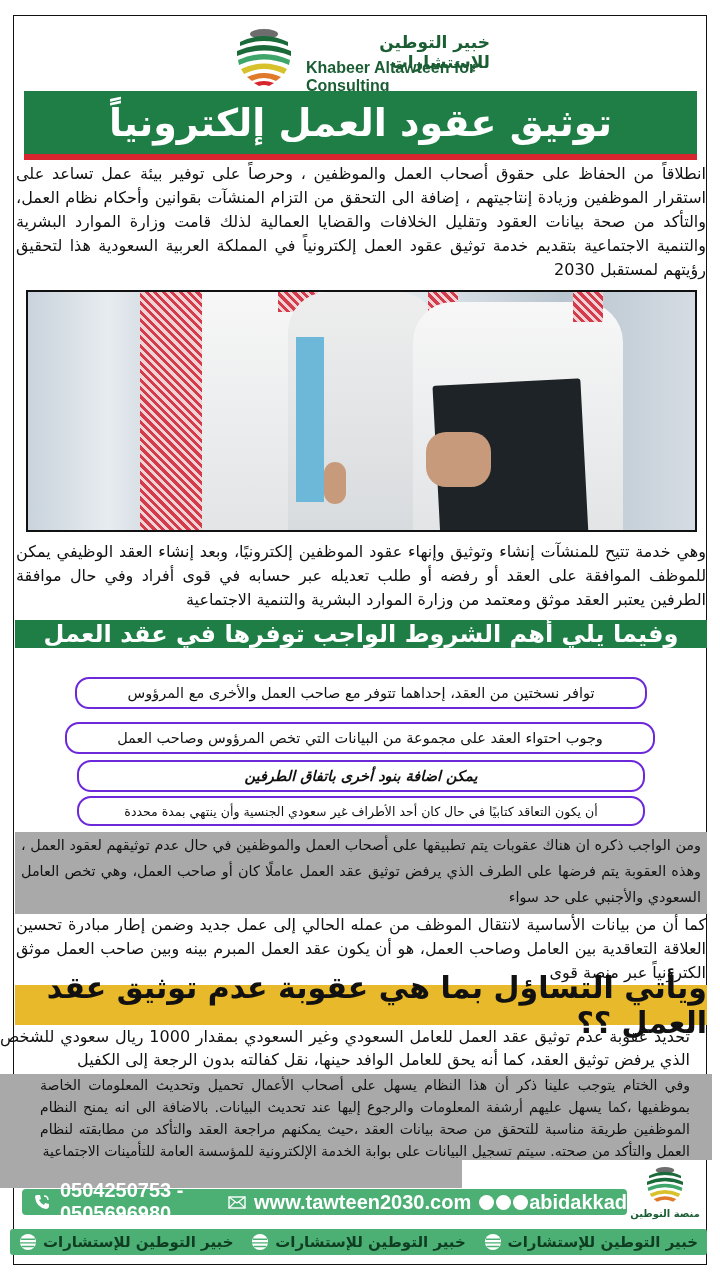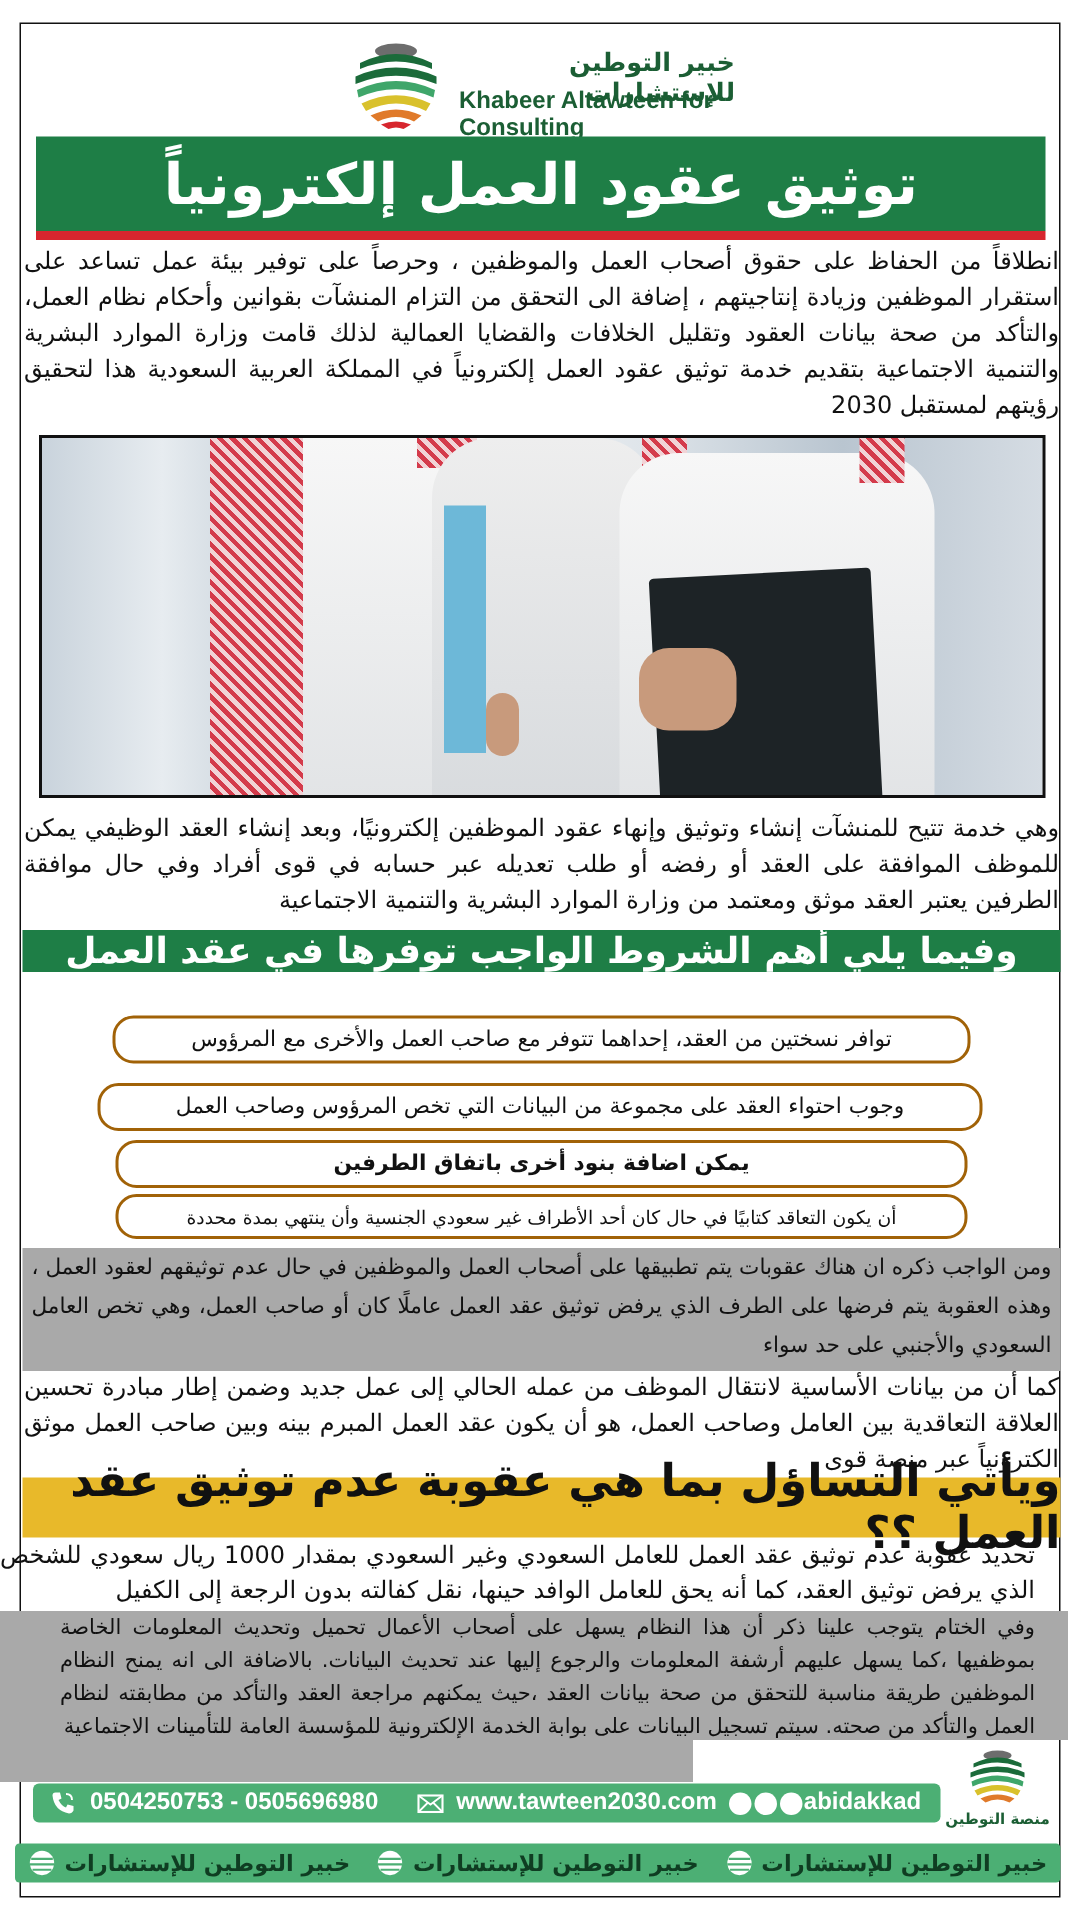--- a/index.html
+++ b/index.html
@@ -28,34 +28,34 @@
   .photo .robe { position: absolute; background: linear-gradient(180deg,#f7f7f7,#e2e4e6); border-radius: 40px 40px 0 0; }
   .photo .shemagh { position: absolute; background: repeating-linear-gradient(45deg,#d43b4b 0 3px,#f1d3d6 3px 6px); }
   .photo .folder { position: absolute; background: #6db8d8; }
   .photo .clip { position: absolute; background: #1d2326; border-radius: 3px; }
   .photo .hand { position: absolute; background: #c89a7c; border-radius: 20px; }
 
   .p2 { left: 16px; top: 540px; width: 690px; }
 
   .section-banner { left: 15px; top: 620px; width: 692px; height: 28px; background: #1e7e46; display: flex; align-items: center; justify-content: center; color: #fff; font-weight: bold; font-size: 24px; direction: rtl; text-align: right; }
 
-  .pill { position: absolute; border: 2px solid #a16207; border-radius: 14px; display: flex; align-items: center; justify-content: center; direction: rtl; font-size: 14.5px; color: #111; background: #fff; }
+  .pill { position: absolute; border: 2px solid #6d28d9; border-radius: 14px; display: flex; align-items: center; justify-content: center; direction: rtl; font-size: 14.5px; color: #111; background: #fff; }
 
   .gray1 { left: 15px; top: 832px; width: 692px; height: 82px; background: #a9a9a9; }
   .gray1 .para { position: absolute; left: 6px; top: 0; width: 680px; font-weight: normal; font-size: 14.4px; line-height: 26px; }
   .p3 { left: 16px; top: 913px; width: 690px; line-height: 24px; }
 
   .yellow-banner { left: 15px; top: 985px; width: 692px; height: 40px; background: #e8b92a; display: flex; align-items: center; justify-content: center; font-weight: bold; font-size: 30px; color: #111; direction: rtl; }
 
   .p4 { left: 0; top: 1025px; width: 690px; line-height: 23px; }
   .gray2 { left: 0px; top: 1074px; width: 712px; height: 86px; background: #a9a9a9; }
   .gray2b { left: 0px; top: 1160px; width: 462px; height: 28px; background: #a9a9a9; }
   .p5 { left: 40px; top: 1074px; width: 650px; line-height: 22px; font-size: 14px; }
 
-  .contact-bar { left: 22px; top: 1189px; width: 605px; height: 26px; background: #4caf74; border-radius: 4px; display: flex; align-items: center; color: #fff; font-family: "Liberation Sans", sans-serif; font-weight: bold; font-size: 16px; }
+  .contact-bar { left: 22px; top: 1189px; width: 605px; height: 26px; background: #4caf74; border-radius: 4px; display: flex; align-items: center; color: #fff; font-family: "Liberation Sans", sans-serif; font-weight: bold; font-size: 20px; }
   .contact-bar .item { display: flex; align-items: center; }
   .mini-logo { left: 630px; top: 1164px; width: 70px; height: 60px; }
   .mini-logo .lbl { position: absolute; left: 0; top: 44px; width: 70px; text-align: center; font-size: 10px; color: #1b5e34; font-weight: bold; direction: rtl; }
 
   .brand-strip { left: 10px; top: 1229px; width: 697px; height: 26px; background: #4caf74; border-radius: 3px; display: flex; align-items: center; justify-content: space-around; direction: rtl; }
   .brand-strip .b { display: flex; align-items: center; gap: 6px; font-size: 15px; font-weight: bold; color: #0f3d22; }
 </style>
 </head>
 <body>
 
@@ -102,21 +102,21 @@
 
 <div class="abs section-banner">وفيما يلي أهم الشروط الواجب توفرها في عقد العمل</div>
 
 <div class="pill" style="left:75px;top:677px;width:572px;height:32px;">
     <span>توافر نسختين من العقد، إحداهما تتوفر مع صاحب العمل والأخرى مع المرؤوس</span>
   </div>
 <div class="pill" style="left:65px;top:722px;width:590px;height:32px;">
     <span>وجوب احتواء العقد على مجموعة من البيانات التي تخص المرؤوس وصاحب العمل</span>
   </div>
 <div class="pill" style="left:77px;top:760px;width:568px;height:32px;">
-    <span style="font-weight:bold;">يمكن اضافة بنود أخرى باتفاق الطرفين</span>
+    <span style="font-weight:bold;font-style:italic;">يمكن اضافة بنود أخرى باتفاق الطرفين</span>
   </div>
 <div class="pill" style="left:77px;top:796px;width:568px;height:30px;font-size:12.5px;">
     <span>أن يكون التعاقد كتابيًا في حال كان أحد الأطراف غير سعودي الجنسية وأن ينتهي بمدة محددة</span>
   </div>
 
 <div class="abs gray1">
   <div class="para">ومن الواجب ذكره ان هناك عقوبات يتم تطبيقها على أصحاب العمل والموظفين في حال عدم توثيقهم لعقود العمل ، وهذه العقوبة يتم فرضها على الطرف الذي يرفض توثيق عقد العمل عاملًا كان أو صاحب العمل، وهي تخص العامل السعودي والأجنبي على حد سواء</div>
 </div>
 
 <div class="abs para p3">كما أن من بيانات الأساسية لانتقال الموظف من عمله الحالي إلى عمل جديد وضمن إطار مبادرة تحسين العلاقة التعاقدية بين العامل وصاحب العمل، هو أن يكون عقد العمل المبرم بينه وبين صاحب العمل موثق الكترونياً عبر منصة قوى</div>

